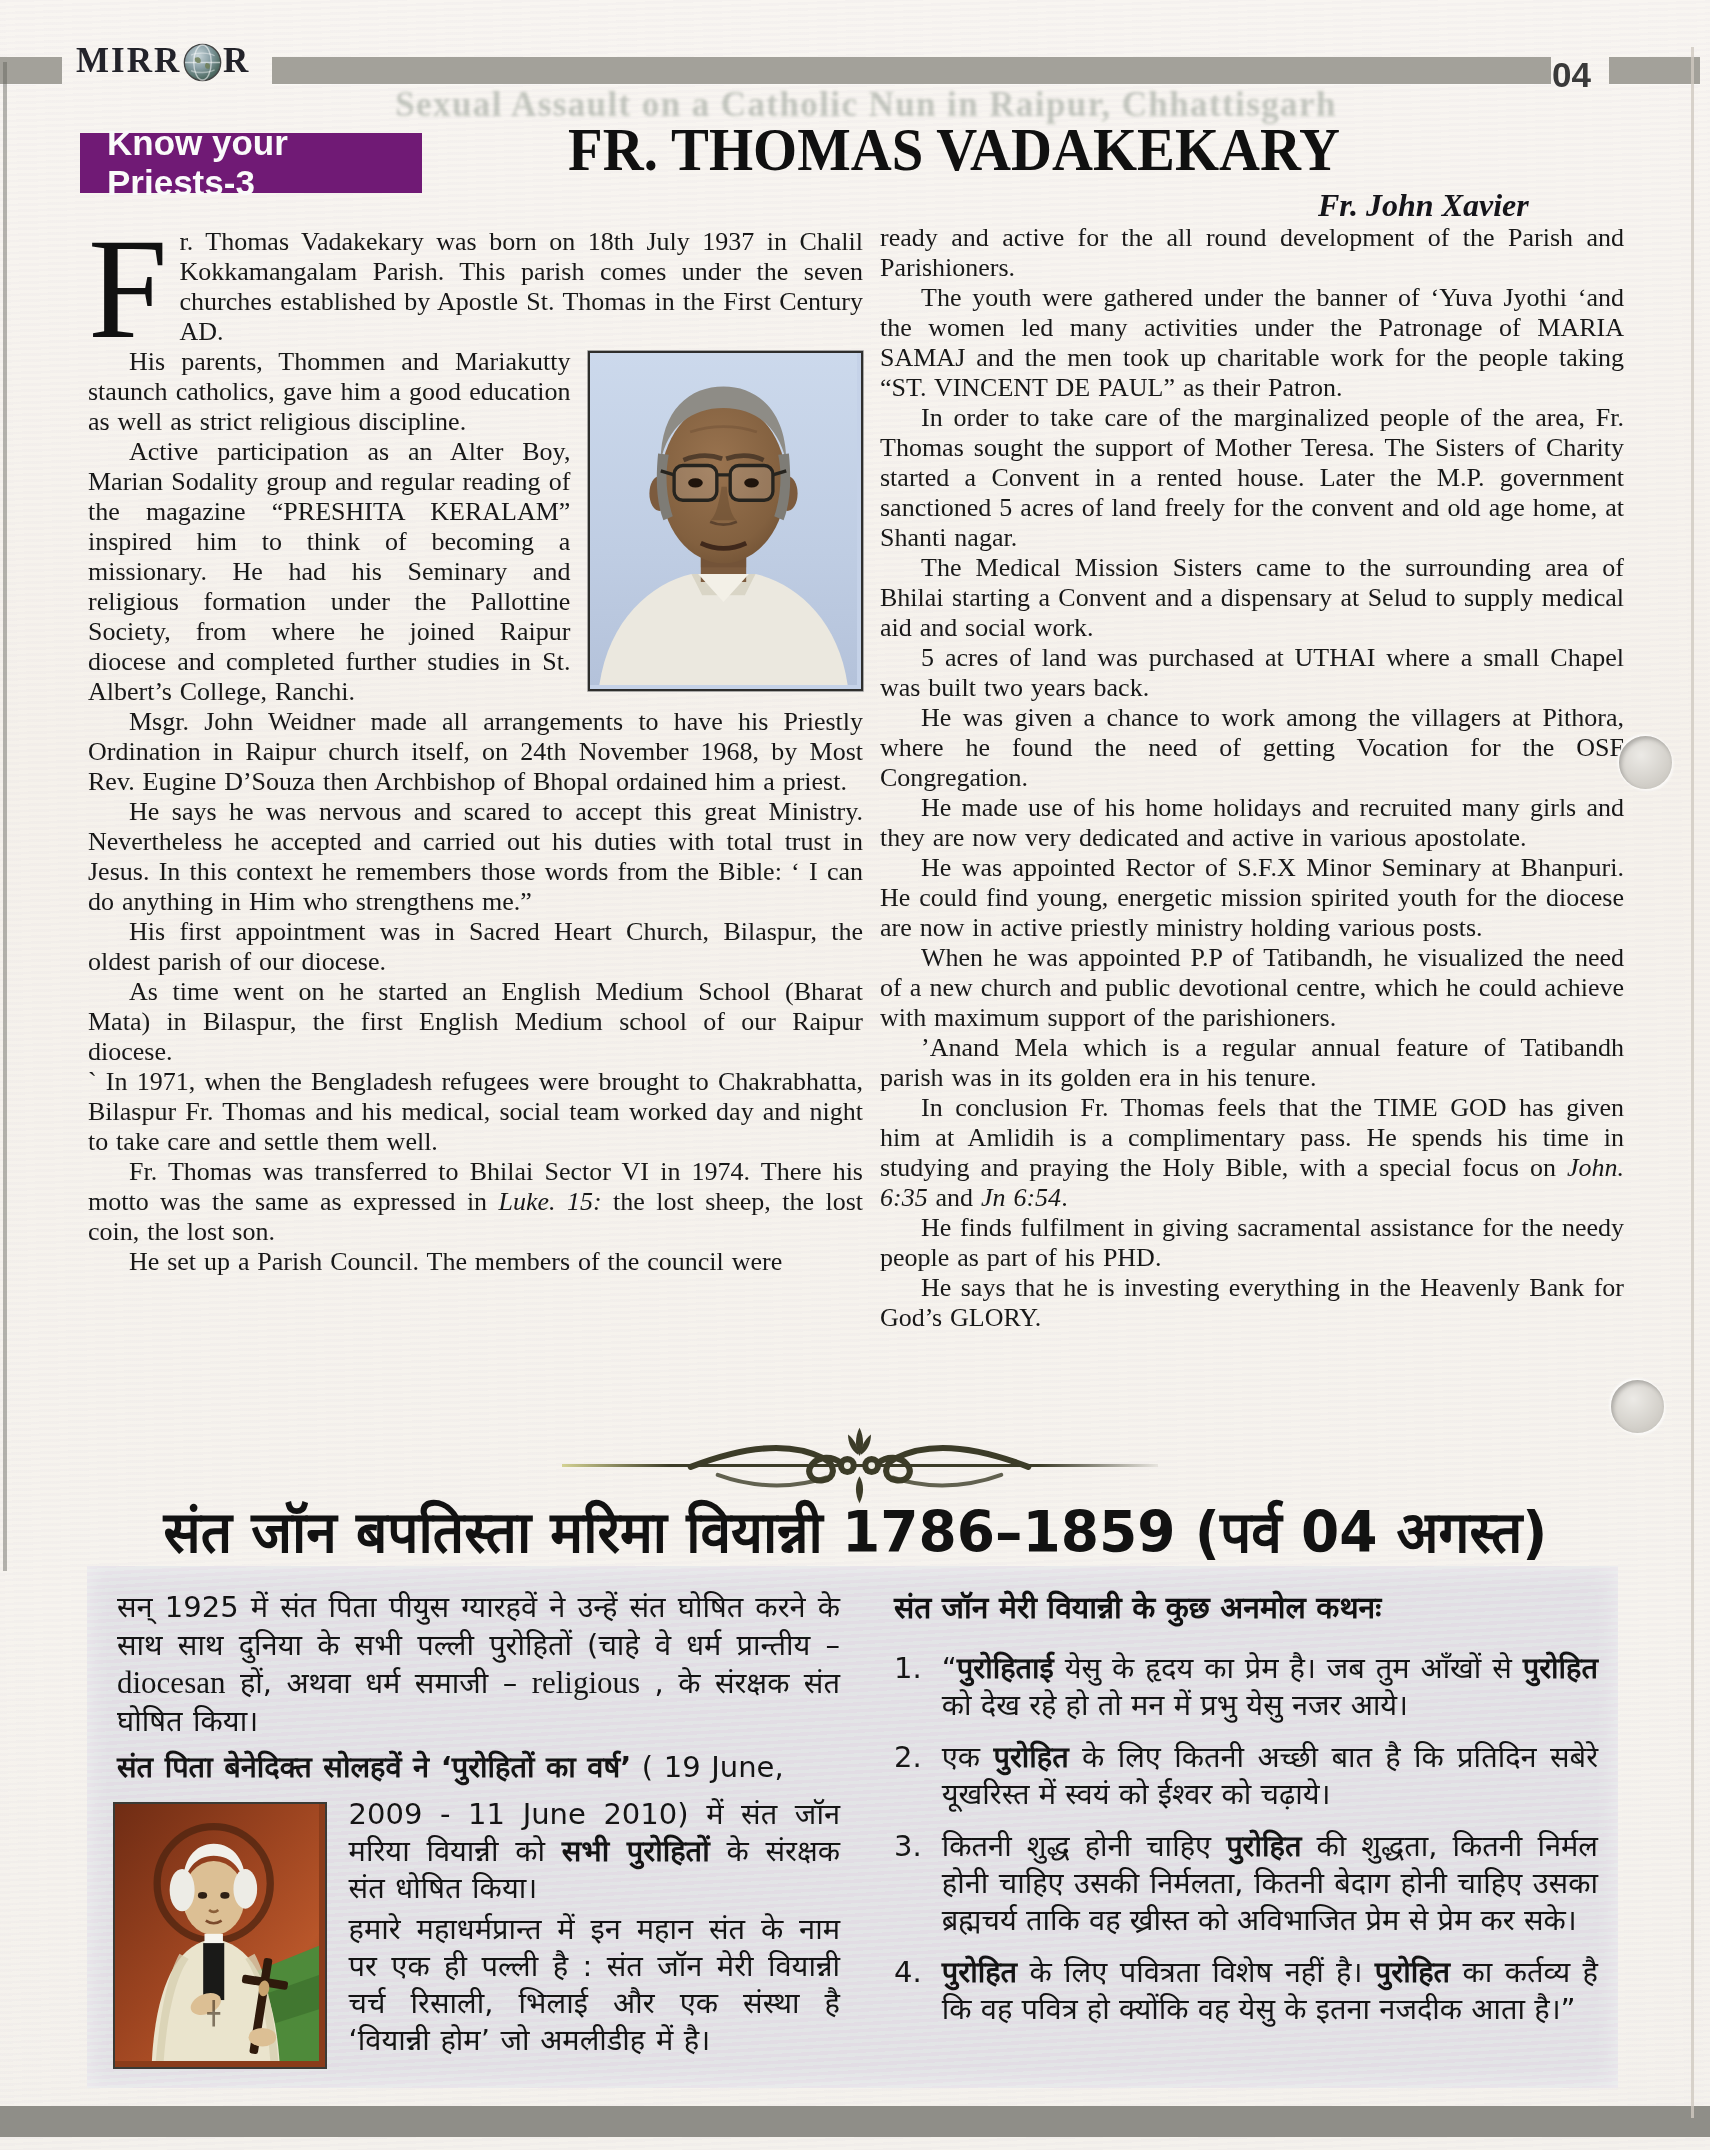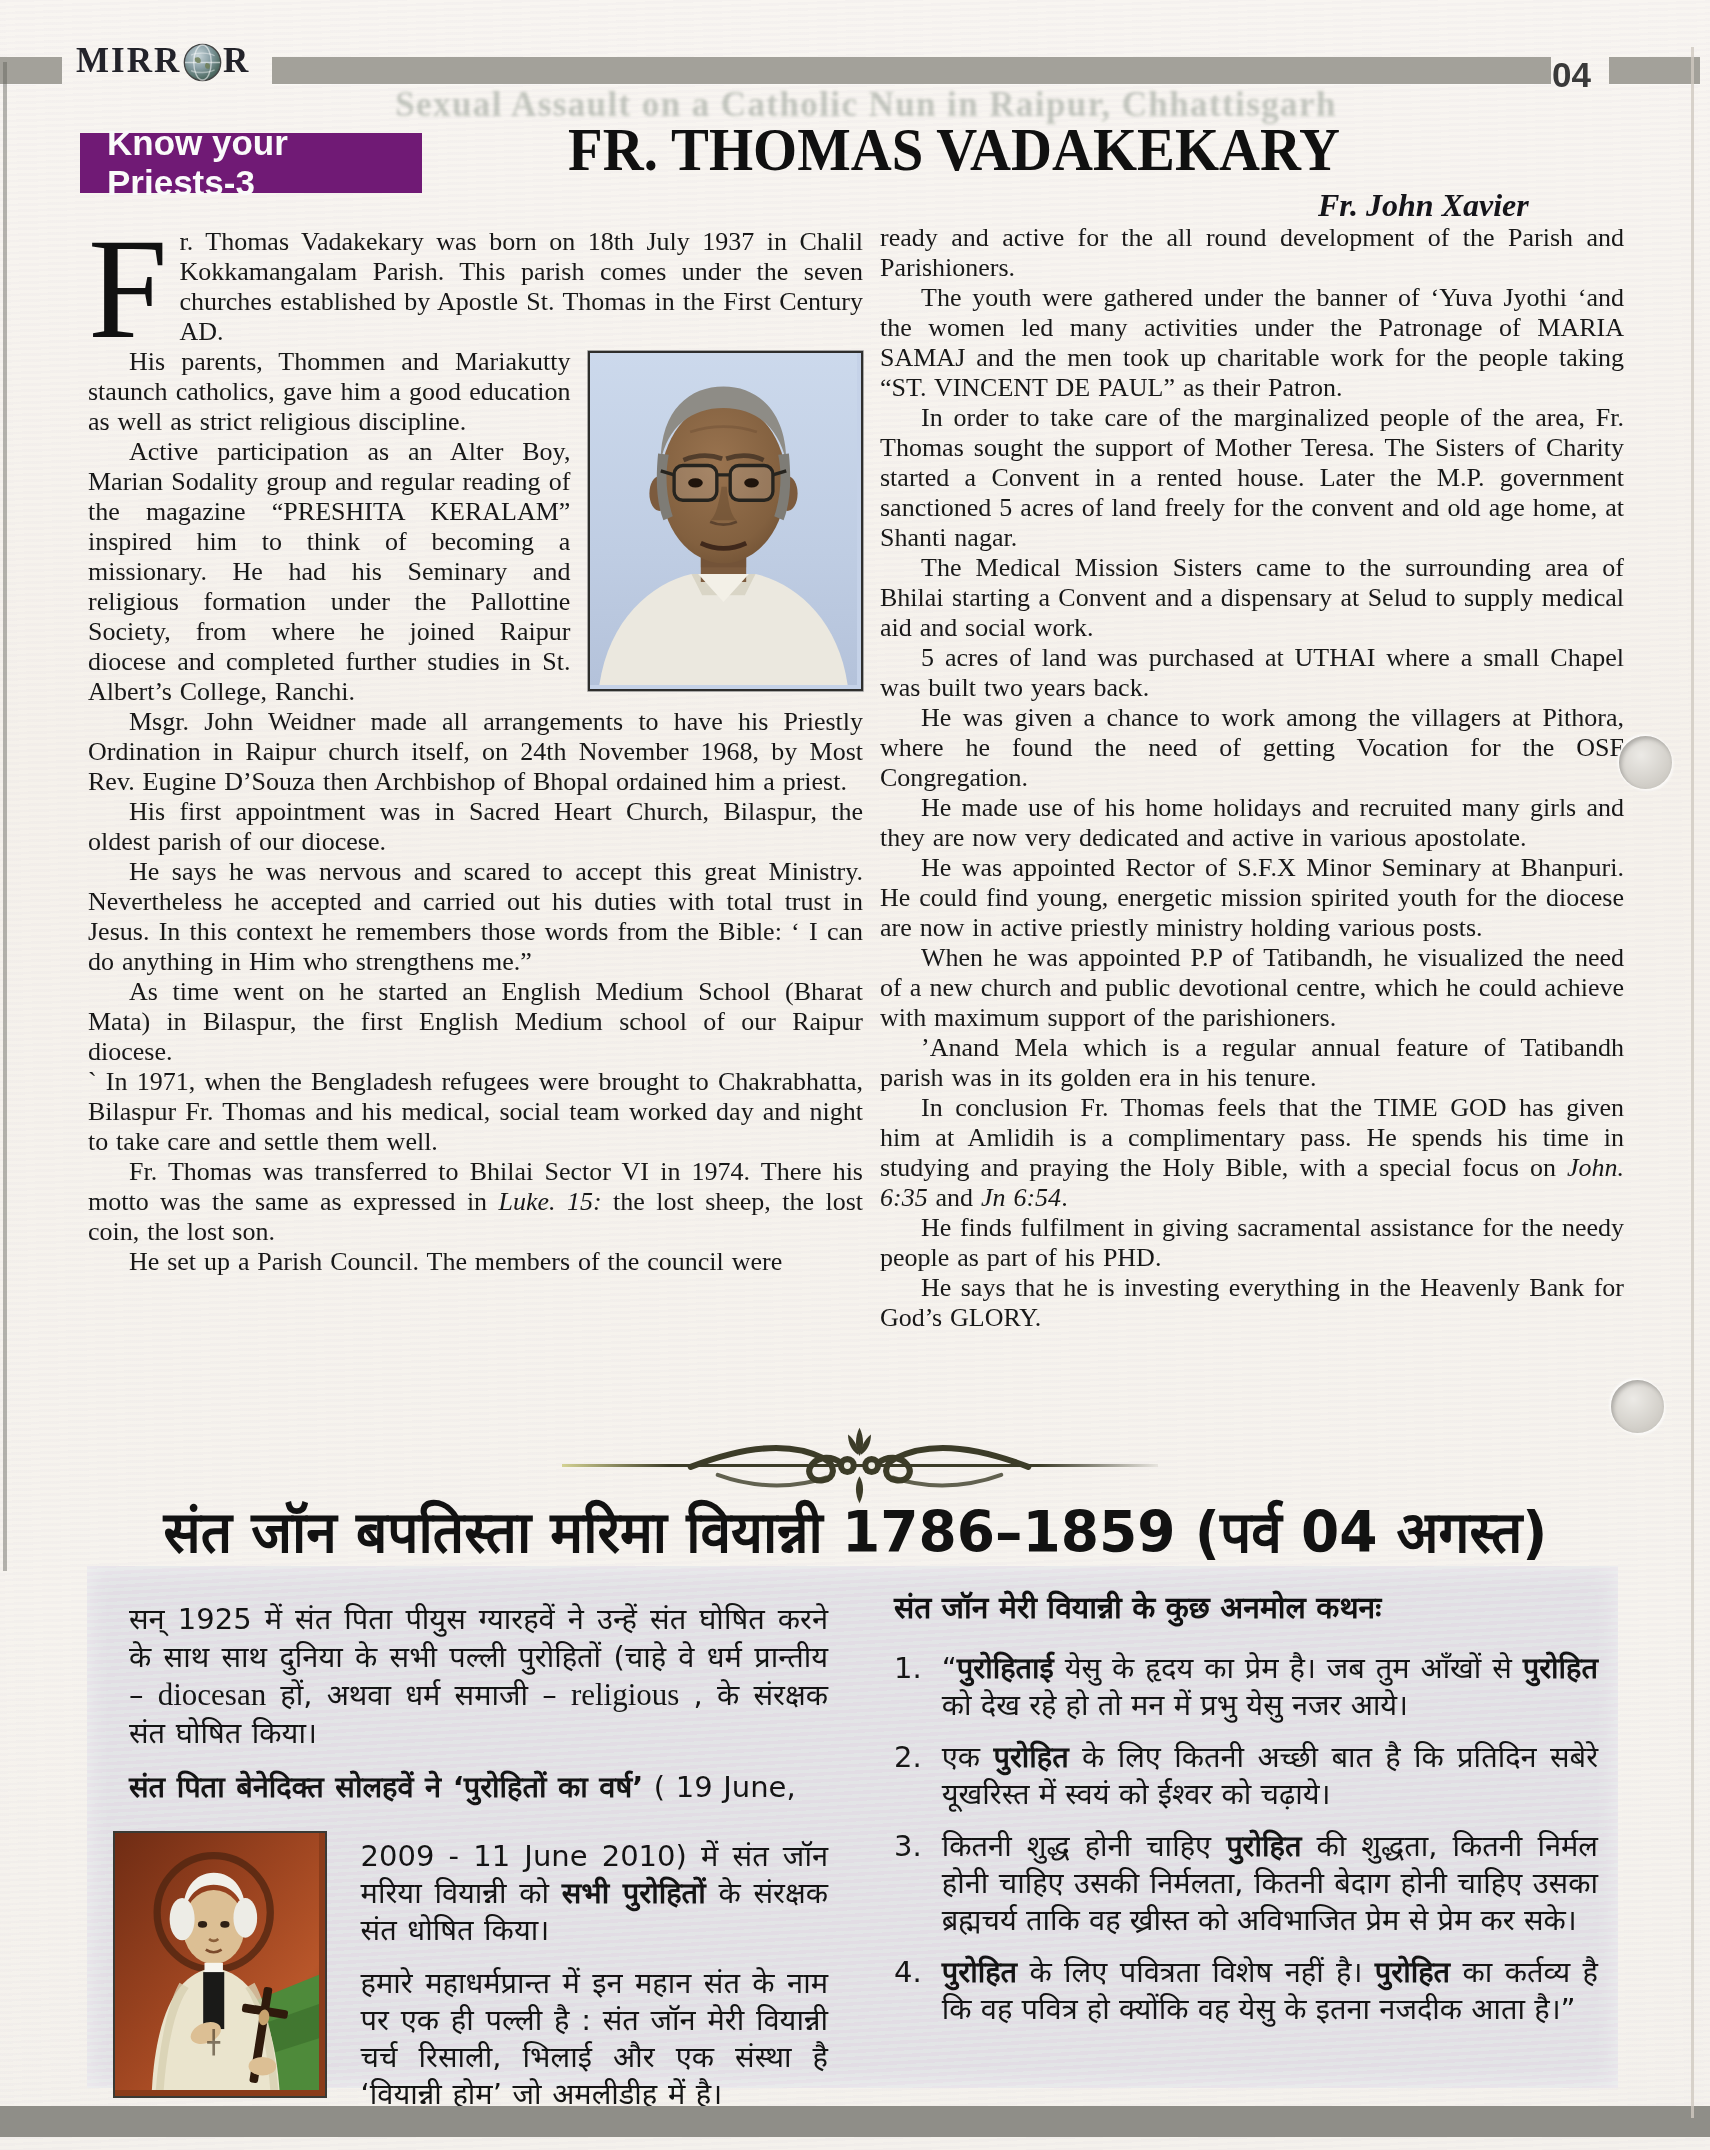--- a/index.html
+++ b/index.html
@@ -57,21 +57,21 @@
   
   .hindi-title{left:0;top:1492px;width:1711px;z-index:3;text-align:center;
     font-family:"DejaVu Sans",sans-serif;font-weight:bold;font-size:55px;color:#121212;transform:scaleY(1.04);}
   .hindi-panel{left:87px;top:1566px;width:1531px;height:522px;z-index:2;
     background:
       repeating-linear-gradient(-3deg, rgba(205,180,200,.16) 0 3.4px, rgba(210,225,210,.16) 3.4px 6.8px),
       #e6e5ea;
     box-shadow:inset 0 0 27px rgba(255,255,255,.5);}
   .h-left{position:absolute;left:26px;top:17.6px;width:731px;}
   .h-right{position:absolute;left:807px;top:20px;width:704px;}
-  .h-p{margin:16px;text-align:justify;font-family:"DejaVu Sans",sans-serif;font-size:29px;line-height:38px;word-spacing:1.4px;color:#141414;}
+  .h-p{margin:4px;text-align:justify;font-family:"DejaVu Sans",sans-serif;font-size:29px;line-height:38px;word-spacing:1.4px;color:#141414;}
   .latin{font-family:"Liberation Serif",serif;font-size:31px;}
   .seg-b{font-weight:bold;}
   .h-row{display:flex;gap:17.6px;margin-top:6.8px;}
   .saint-frame{flex:0 0 210px;width:210px;height:263px;margin-top:9.5px;border:2.7px solid #3a3a35;background:#8a3c1a;}
   .h-row-text{flex:1;}
   .h-row-text .h-p{line-height:37px;}
   .quotes-header{font-family:"DejaVu Sans",sans-serif;font-weight:bold;font-size:30px;color:#111;margin:0 0 23px 0;}
   .quote-row{display:flex;gap:10.8px;margin-top:15px;}
   .q-num{flex:0 0 37px;font-family:"DejaVu Sans",sans-serif;font-size:29px;line-height:37px;color:#161616;}
   .q-text{flex:1;text-align:justify;font-family:"DejaVu Sans",sans-serif;font-size:29px;line-height:37px;color:#141414;}
@@ -158,22 +158,22 @@
         <path d="M197 200 C193 228 188 242 181 250 L219 250 C212 242 207 228 205 200 Z" fill="#6a4c31" opacity=".55"></path>
         <path d="M180 252 q20 9 40 0" stroke="#4a3425" stroke-width="4" fill="none" opacity=".7"></path>
         <path d="M166 284 q34 16 68 0" stroke="#3f281b" stroke-width="7" fill="none"></path>
         <path d="M150 118 q50 -16 100 0" stroke="#6a4c31" stroke-width="4" fill="none" opacity=".4"></path>
       </svg>
     </div>
     <p class="body-p ind">His parents, Thommen and Mariakutty staunch catholics, gave him a good education as well as strict religious discipline.</p>
     <p class="body-p ind">Active participation as an Alter Boy, Marian Sodality group and regular reading of the magazine “PRESHITA KERALAM” inspired him to think of becoming a missionary. He had his Seminary and religious formation under the Pallottine Society, from where he joined Raipur diocese and completed further studies in St. Albert’s College, Ranchi.</p>
   </div>
   <p class="body-p ind">Msgr. John Weidner made all arrangements to have his Priestly Ordination in Raipur church itself, on 24th November 1968, by Most Rev. Eugine D’Souza then  Archbishop of Bhopal ordained him a priest.</p>
+  <p class="body-p ind">He says he was nervous and scared to accept this great Ministry. Nevertheless he accepted and carried out his duties with total trust in Jesus.  In this context he remembers those words from the Bible: ‘ I can do anything in Him who strengthens me.”</p>
   <p class="body-p ind">His first appointment was in Sacred Heart Church, Bilaspur, the oldest parish of our diocese.</p>
-  <p class="body-p ind">He says he was nervous and scared to accept this great Ministry. Nevertheless he accepted and carried out his duties with total trust in Jesus.  In this context he remembers those words from the Bible: ‘ I can do anything in Him who strengthens me.”</p>
   <p class="body-p ind">As time went on he started an English Medium School (Bharat Mata) in Bilaspur, the first English Medium school of our Raipur diocese.</p>
   <p class="body-p">`  In 1971, when the Bengladesh refugees were brought to Chakrabhatta, Bilaspur Fr. Thomas and his medical, social team worked day and night to take care and settle  them well.</p>
   <p class="body-p ind"><span>Fr. Thomas was transferred to Bhilai Sector VI in 1974. There his motto was the same as expressed in </span><span class="it">Luke. 15:</span><span> the lost sheep, the lost coin, the lost son.</span></p>
   <p class="body-p ind">He set up a Parish Council.   The members of the council were</p>
 </div>
 
 <div class="abs col col-right">
   <p class="body-p">ready and active for the all round development of the Parish and Parishioners.</p>
   <p class="body-p ind">The youth were gathered under the banner of ‘Yuva  Jyothi ‘and the women led many activities under the Patronage of  MARIA SAMAJ and the men took up charitable work for the people taking “ST. VINCENT DE PAUL”  as their Patron.</p>
   <p class="body-p ind">In order to take care of the marginalized people of the area, Fr. Thomas sought the support of Mother Teresa.  The Sisters of Charity started a Convent in a rented house.  Later the M.P. government sanctioned 5 acres of land freely for the convent and old age home, at Shanti nagar.</p>

